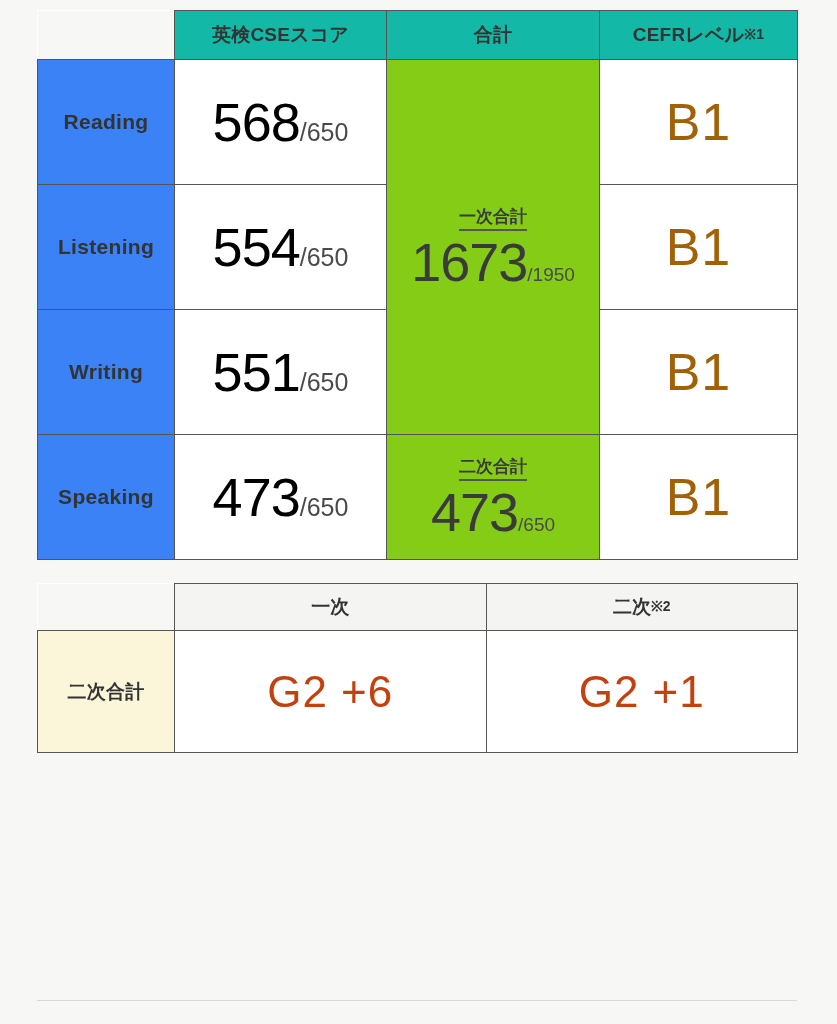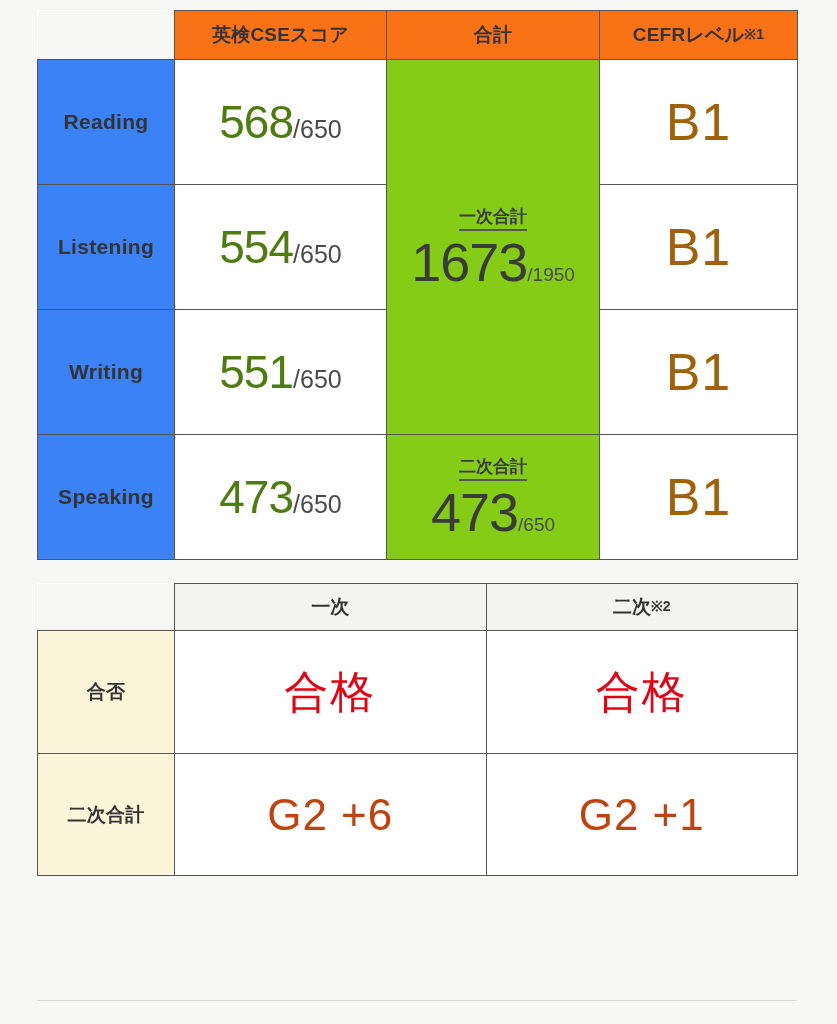--- a/index.html
+++ b/index.html
@@ -43,45 +43,45 @@
     padding: 0;
     text-align: center;
     vertical-align: middle;
   }
   
   .corner-blank {
     border: none !important;
     background: #f7f7f5;
   }
   .hdr {
-    background: #f97316;
+    background: #14b8a6;
     font-size: 19px;
     font-weight: bold;
     height: 48px;
     letter-spacing: 0.2px;
   }
   .hdr .note {
     font-size: 14px;
     font-weight: bold;
     vertical-align: 2px;
   }
   .row-label {
     background: #3b82f6;
     font-size: 21px;
     font-weight: bold;
     height: 124px;
     letter-spacing: 0.3px;
     margin-left: 44px;
   }
   .big-num {
-    font-size: 46px;
+    font-size: 54px;
     font-weight: 400;
     letter-spacing: -1px;
     line-height: 1;
-    color: #4d7c0f;
+    color: #000000;
   }
   .denom {
     font-size: 25px;
     color: #4a4a4a;
     letter-spacing: 0px;
   }
   .cefr {
     font-size: 52px;
     font-weight: 400;
     letter-spacing: 1px;
@@ -275,29 +275,20 @@
     </colgroup>
     <tbody>
       <tr>
         <td class="corner-blank"></td>
         <td class="r-hdr">一次</td>
         <td class="r-hdr">
           <span>二次</span><span class="note">※2</span>
         </td>
       </tr>
 
-      <tr class="row-pass">
-        <td class="r-label">合否</td>
-        <td>
-          <span class="pass-text">合格</span>
-        </td>
-        <td>
-          <span class="pass-text">合格</span>
-        </td>
-      </tr>
 
       <tr class="row-band">
         <td class="r-label">二次合計</td>
         <td>
           <span class="band-text">G2 +6</span>
         </td>
         <td>
           <span class="band-text">G2 +1</span>
         </td>
       </tr>

